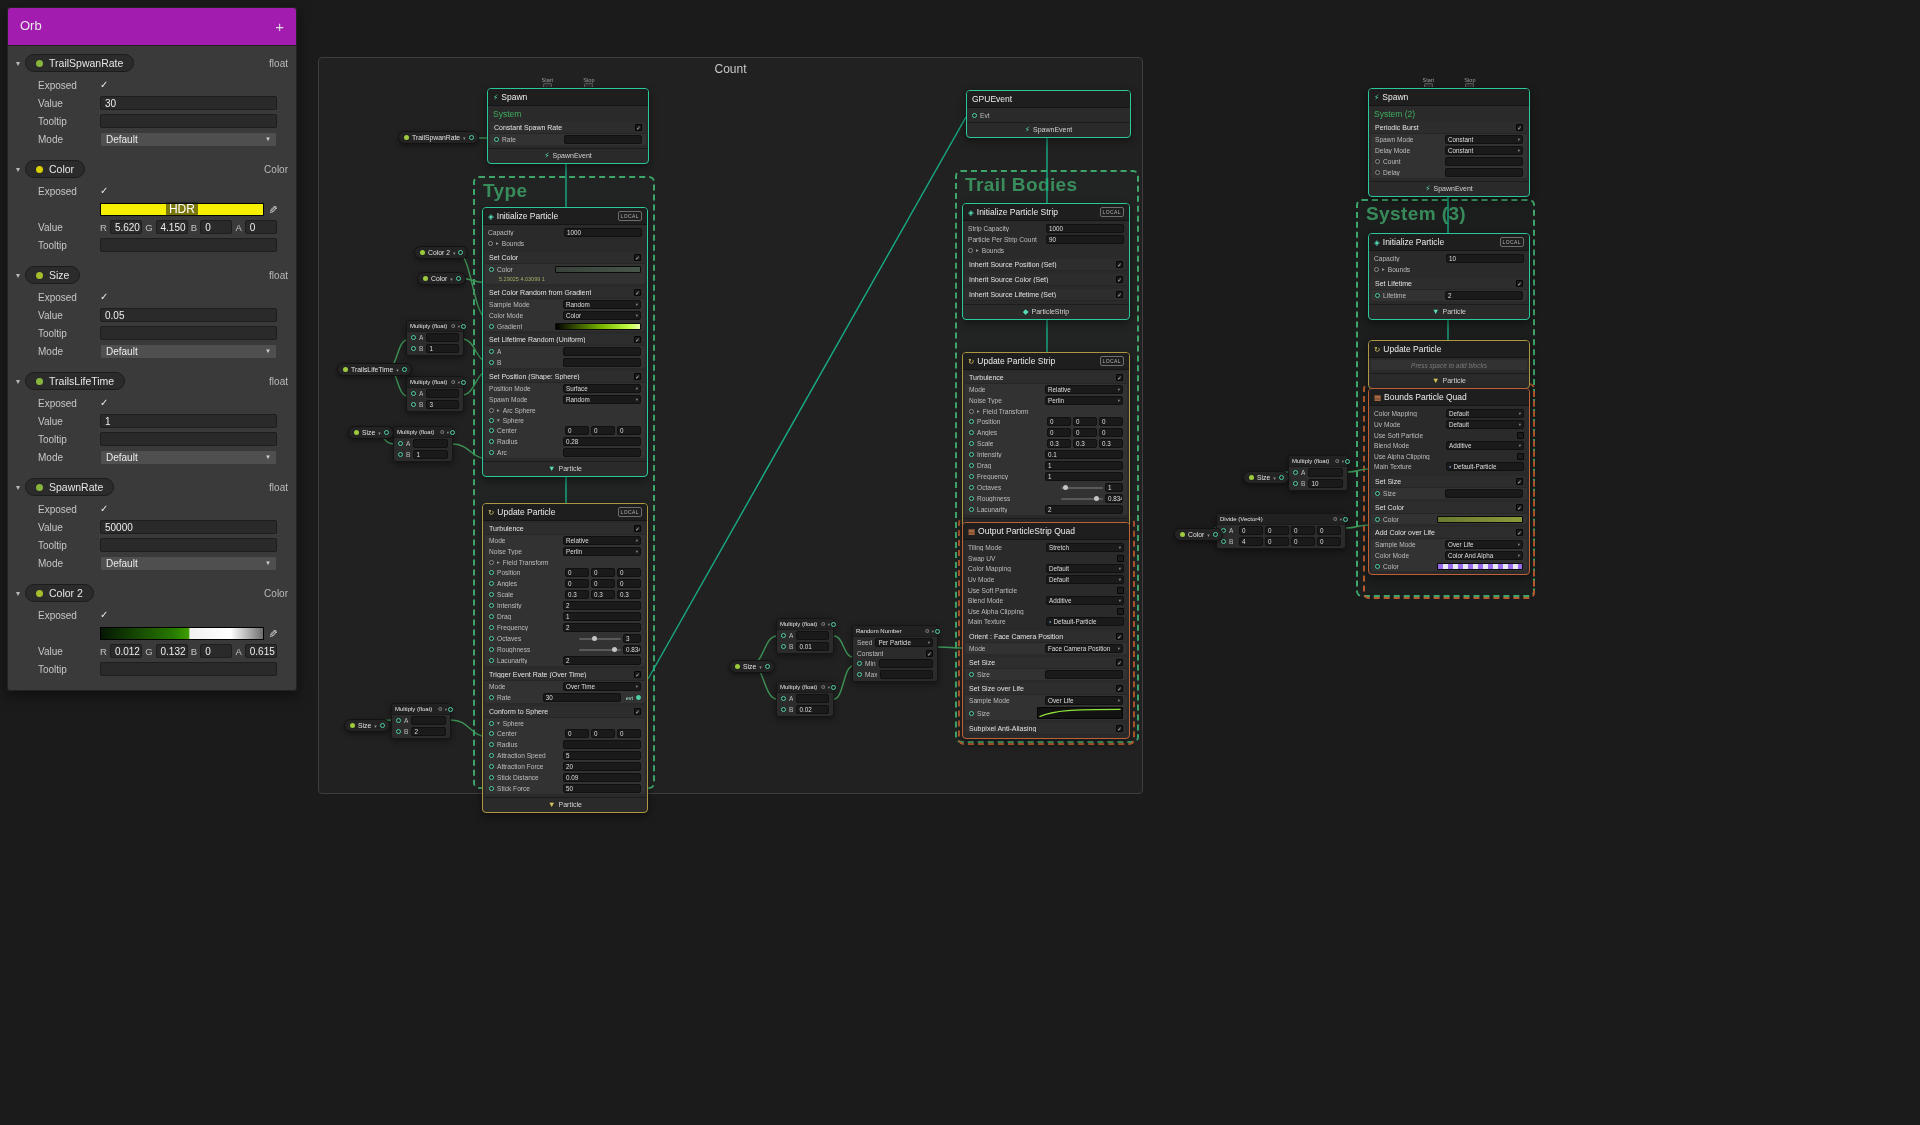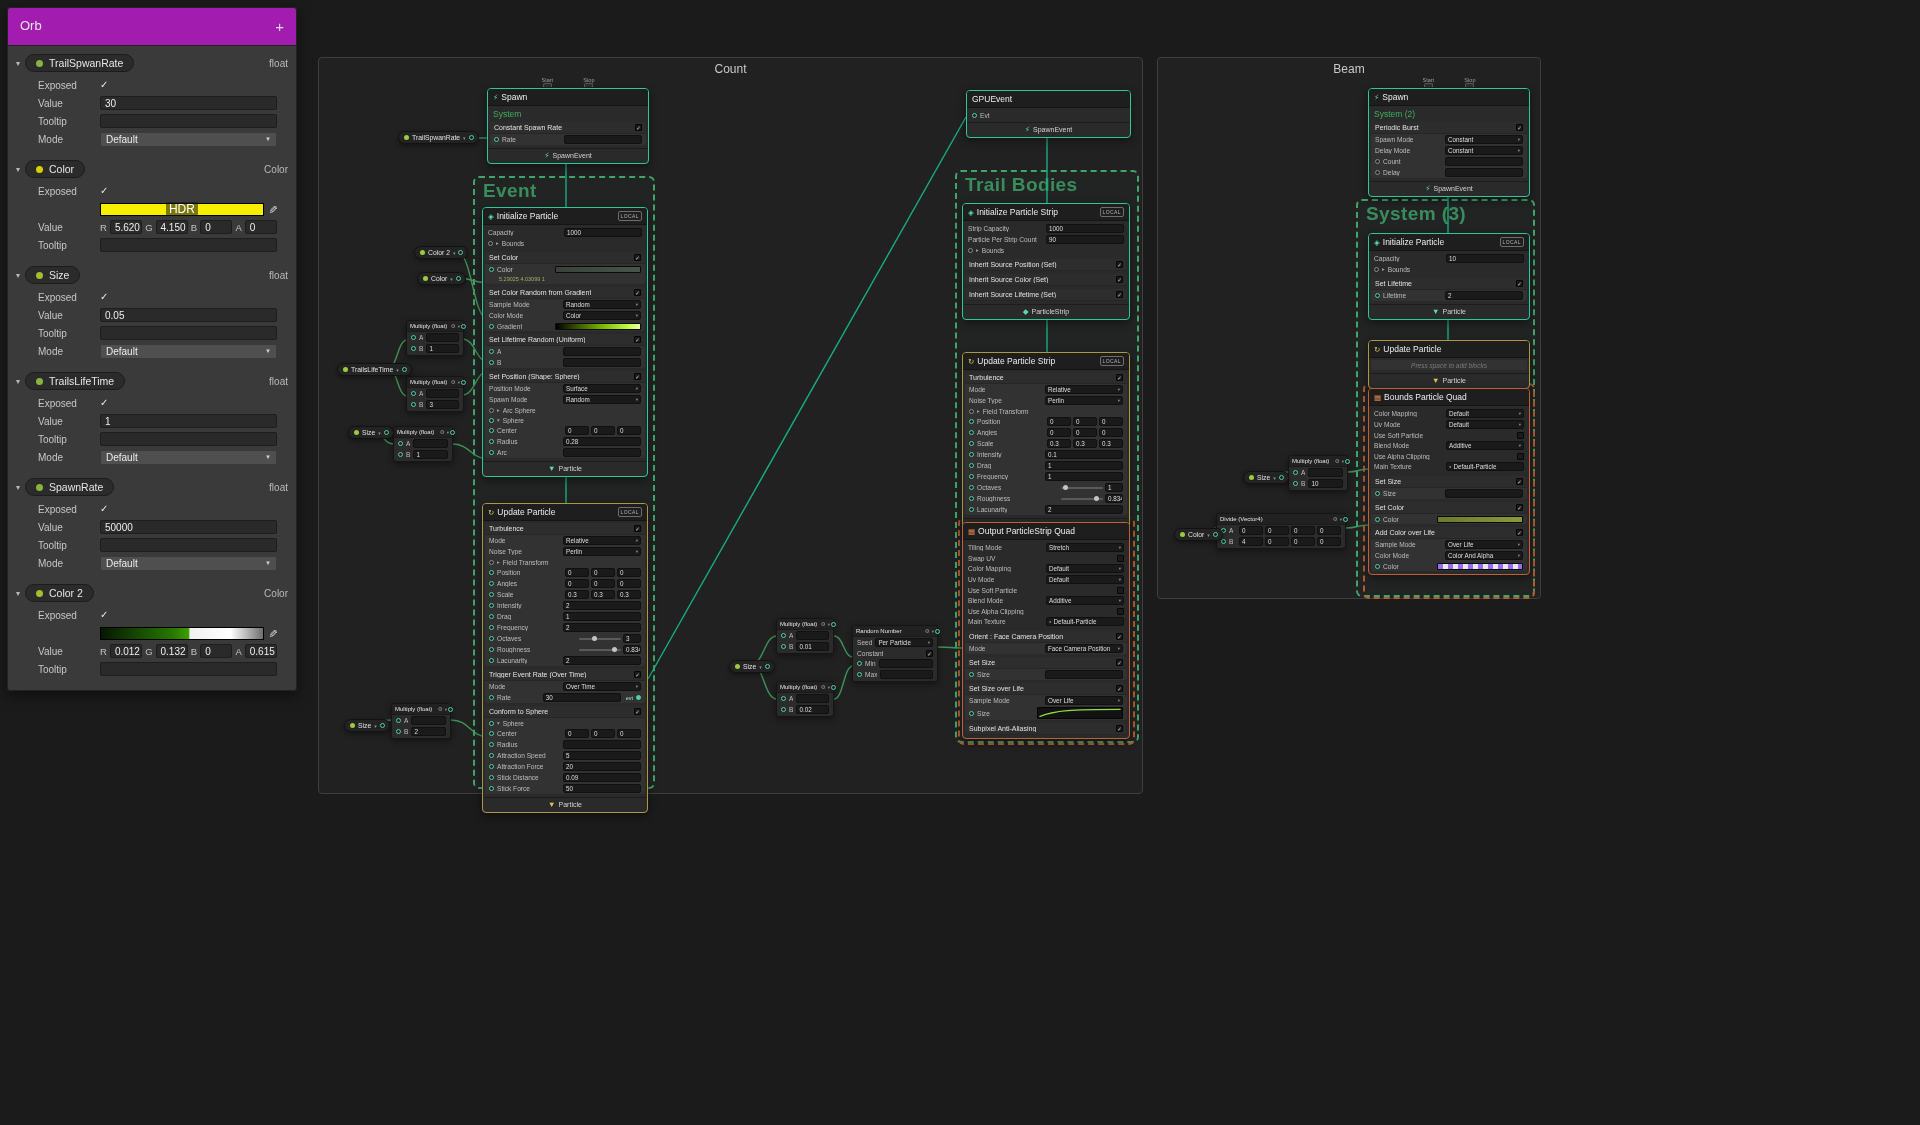--- a/index.html
+++ b/index.html
@@ -138,25 +138,22 @@
       <path d="M1448 384 L1448 390" class="edge t"></path>
       <path d="M1268 475 C 1278.5 475 1278.5 472 1289 472" class="edge g"></path>
       <path d="M1348 472 C 1358.5 472 1358.5 469 1369 469" class="edge g"></path>
       <path d="M1206 532 C 1211.5 532 1211.5 528 1217 528" class="edge g"></path>
       <path d="M1346 528 C 1357.5 528 1357.5 525 1369 525" class="edge g"></path>
     </svg>
 
 <div class="group" style="left: 318px; top: 57px; width: 825px; height: 737px;">
       <div class="glabel">Count</div>
     </div>
-    <div class="group" style="left: 1157px; top: 57px; width: 384px; height: 542px;">
-      <div class="glabel">Beam</div>
-    </div>
     <div class="cluster tinted" style="left: 473px; top: 176px; width: 182px; height: 613px; border-color: rgb(63, 166, 107);">
-      <div class="clabel" style="color: rgb(63, 166, 107);">Event</div>
+      <div class="clabel" style="color: rgb(63, 166, 107);">Type</div>
     </div>
     <div class="cluster tinted" style="left: 955px; top: 170px; width: 184px; height: 573px; border-color: rgb(63, 166, 107);">
       <div class="clabel" style="color: rgb(63, 166, 107);">Trail Bodies</div>
     </div>
     <div class="cluster tinted" style="left: 1356px; top: 199px; width: 179px; height: 398px; border-color: rgb(63, 166, 107);">
       <div class="clabel" style="color: rgb(63, 166, 107);">System (3)</div>
     </div>
     <div class="cluster" style="left: 958px; top: 517px; width: 177px; height: 228px; border-color: rgb(184, 90, 46);"></div>
     <div class="cluster" style="left: 1363px; top: 383px; width: 172px; height: 216px; border-color: rgb(184, 90, 46);"></div>
     <div class="node ac-spawn" style="left: 487px; top: 88px; width: 162px;">

